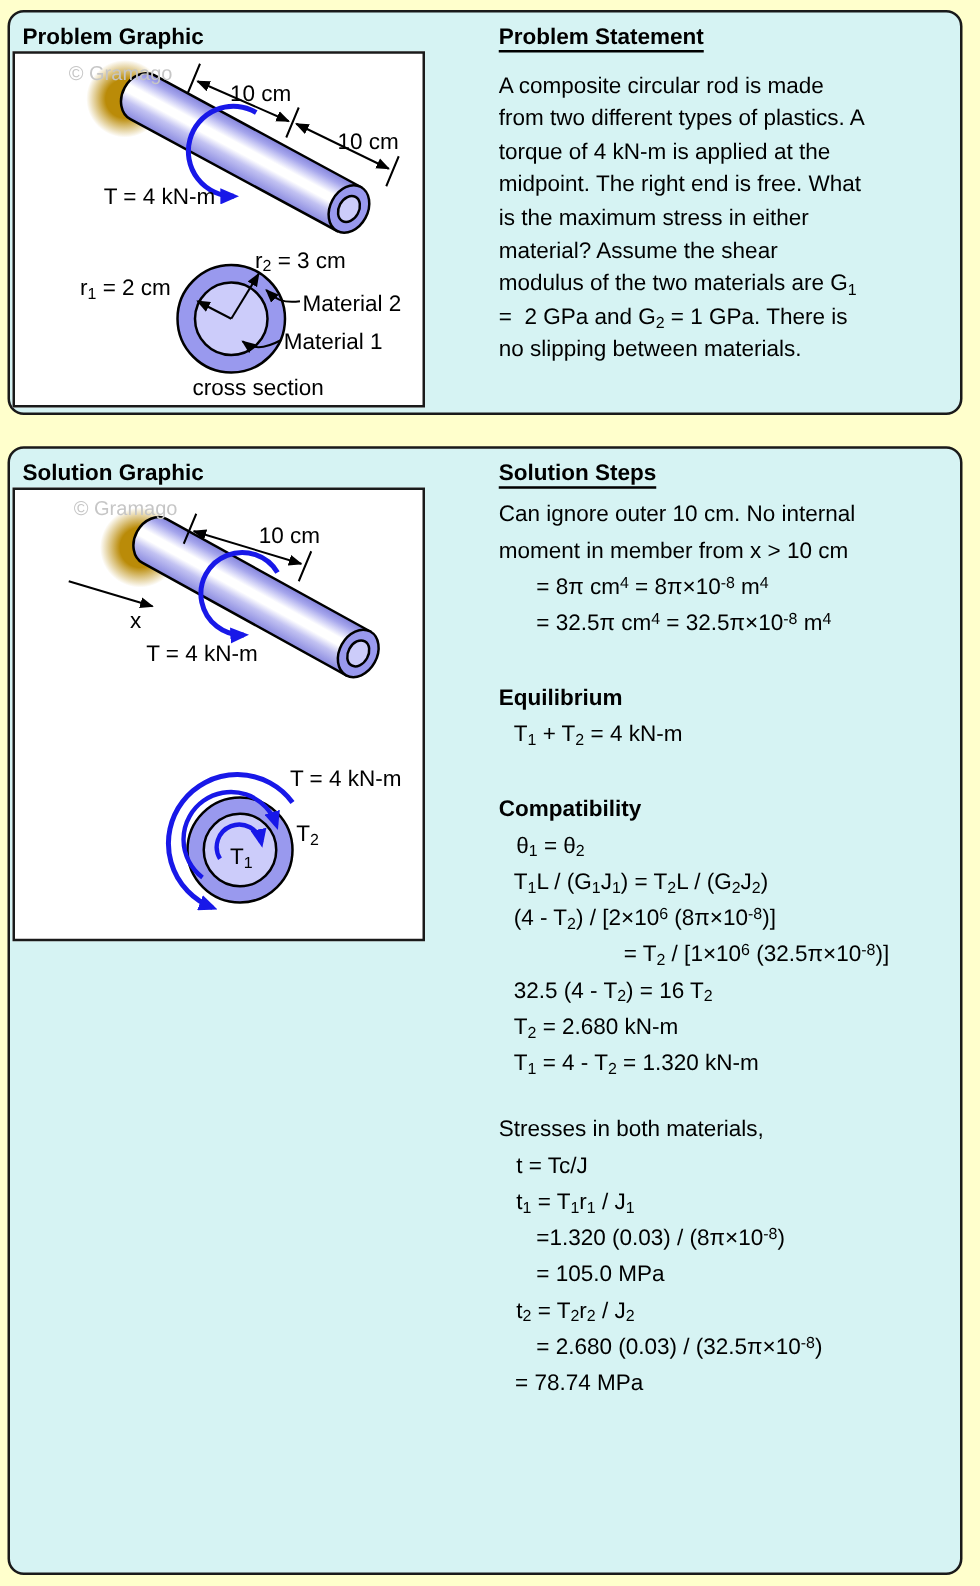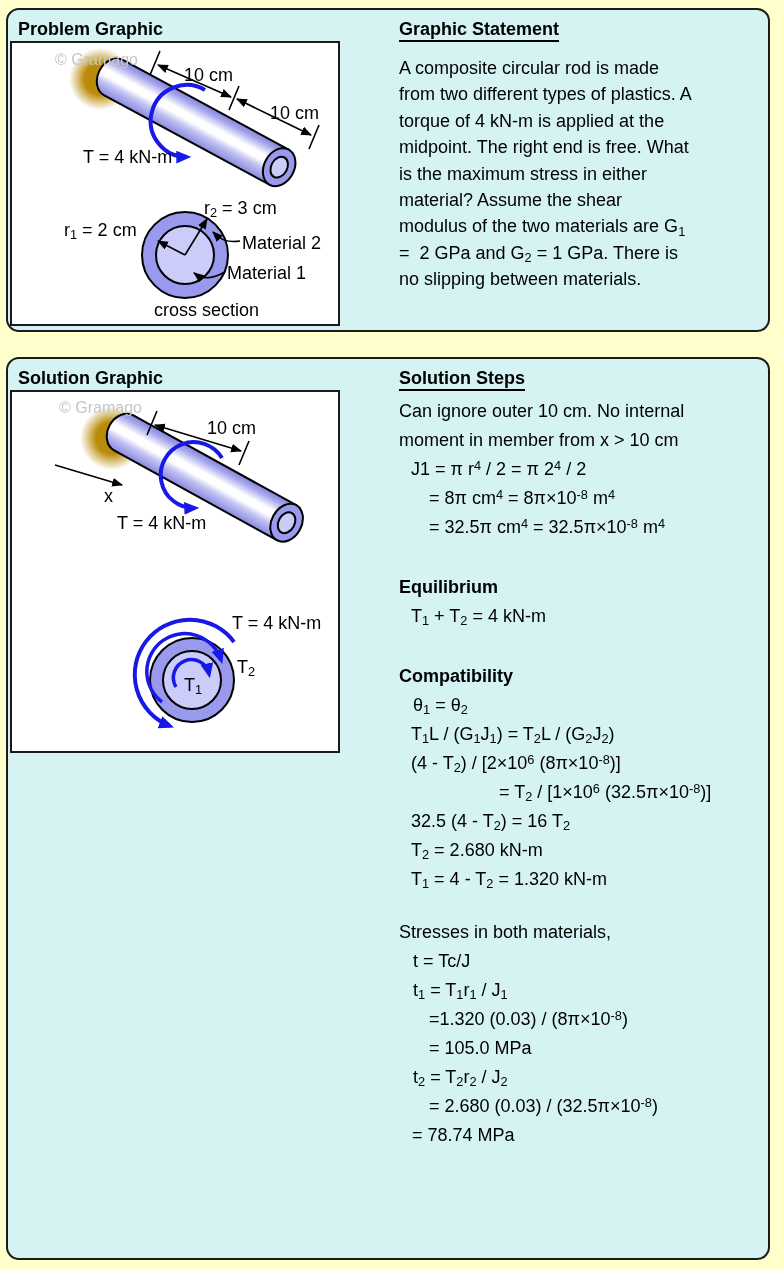--- a/index.html
+++ b/index.html
@@ -100,21 +100,21 @@
     <div class="glabel" style="left:172px;top:22px;">10 cm</div>
     <div class="glabel" style="left:258px;top:60px;">10 cm</div>
     <div class="glabel" style="left:71px;top:104px;">T = 4 kN-m</div>
     <div class="glabel" style="left:192px;top:155px;">r<sub>2</sub> = 3 cm</div>
     <div class="glabel" style="left:52px;top:177px;">r<sub>1</sub> = 2 cm</div>
     <div class="glabel" style="left:230px;top:190px;">Material 2</div>
     <div class="glabel" style="left:215px;top:220px;">Material 1</div>
     <div class="glabel" style="left:142px;top:257px;">cross section</div>
   </div>
 
-  <div class="right-title"><span>Graphic Statement</span></div>
+  <div class="right-title"><span>Problem Statement</span></div>
   <div id="statement">
       <div class="ps-line">A composite circular rod is made</div>
       <div class="ps-line">from two different types of plastics. A</div>
       <div class="ps-line">torque of 4 kN-m is applied at the</div>
       <div class="ps-line">midpoint. The right end is free. What</div>
       <div class="ps-line">is the maximum stress in either</div>
       <div class="ps-line">material? Assume the shear</div>
       <div class="ps-line">modulus of the two materials are G<sub>1</sub></div>
       <div class="ps-line">=  2 GPa and G<sub>2</sub> = 1 GPa. There is</div>
       <div class="ps-line">no slipping between materials.</div>
@@ -171,21 +171,20 @@
     <div class="glabel" style="left:105px;top:121px;">T = 4 kN-m</div>
     <div class="glabel" style="left:220px;top:221px;">T = 4 kN-m</div>
     <div class="glabel" style="left:225px;top:265px;">T<sub>2</sub></div>
     <div class="glabel" style="left:172px;top:283px;">T<sub>1</sub></div>
   </div>
 
   <div class="right-title"><span>Solution Steps</span></div>
   <div id="steps">
       <div class="step-line" style="margin-left: 0px;">Can ignore outer 10 cm. No internal</div>
       <div class="step-line" style="margin-left: 0px;">moment in member from x &gt; 10 cm</div>
-      <div class="step-line" style="margin-left: 12px;">J1 = π r<sup>4</sup> / 2 = π 2<sup>4</sup> / 2</div>
       <div class="step-line" style="margin-left: 30px;">= 8π cm<sup>4</sup> = 8π×10<sup>-8</sup> m<sup>4</sup></div>
       <div class="step-line" style="margin-left: 30px;">= 32.5π cm<sup>4</sup> = 32.5π×10<sup>-8</sup> m<sup>4</sup></div>
       <div class="step-line" style="margin-left: 0px; margin-top: 31px; font-weight: bold;">Equilibrium</div>
       <div class="step-line" style="margin-left: 12px;">T<sub>1</sub> + T<sub>2</sub> = 4 kN-m</div>
       <div class="step-line" style="margin-left: 0px; margin-top: 31px; font-weight: bold;">Compatibility</div>
       <div class="step-line" style="margin-left: 14px;">θ<sub>1</sub> = θ<sub>2</sub></div>
       <div class="step-line" style="margin-left: 12px;">T<sub>1</sub>L / (G<sub>1</sub>J<sub>1</sub>) = T<sub>2</sub>L / (G<sub>2</sub>J<sub>2</sub>)</div>
       <div class="step-line" style="margin-left: 12px;">(4 - T<sub>2</sub>) / [2×10<sup>6</sup> (8π×10<sup>-8</sup>)]</div>
       <div class="step-line" style="margin-left: 100px;">= T<sub>2</sub> / [1×10<sup>6</sup> (32.5π×10<sup>-8</sup>)]</div>
       <div class="step-line" style="margin-left: 12px;">32.5 (4 - T<sub>2</sub>) = 16 T<sub>2</sub></div>

